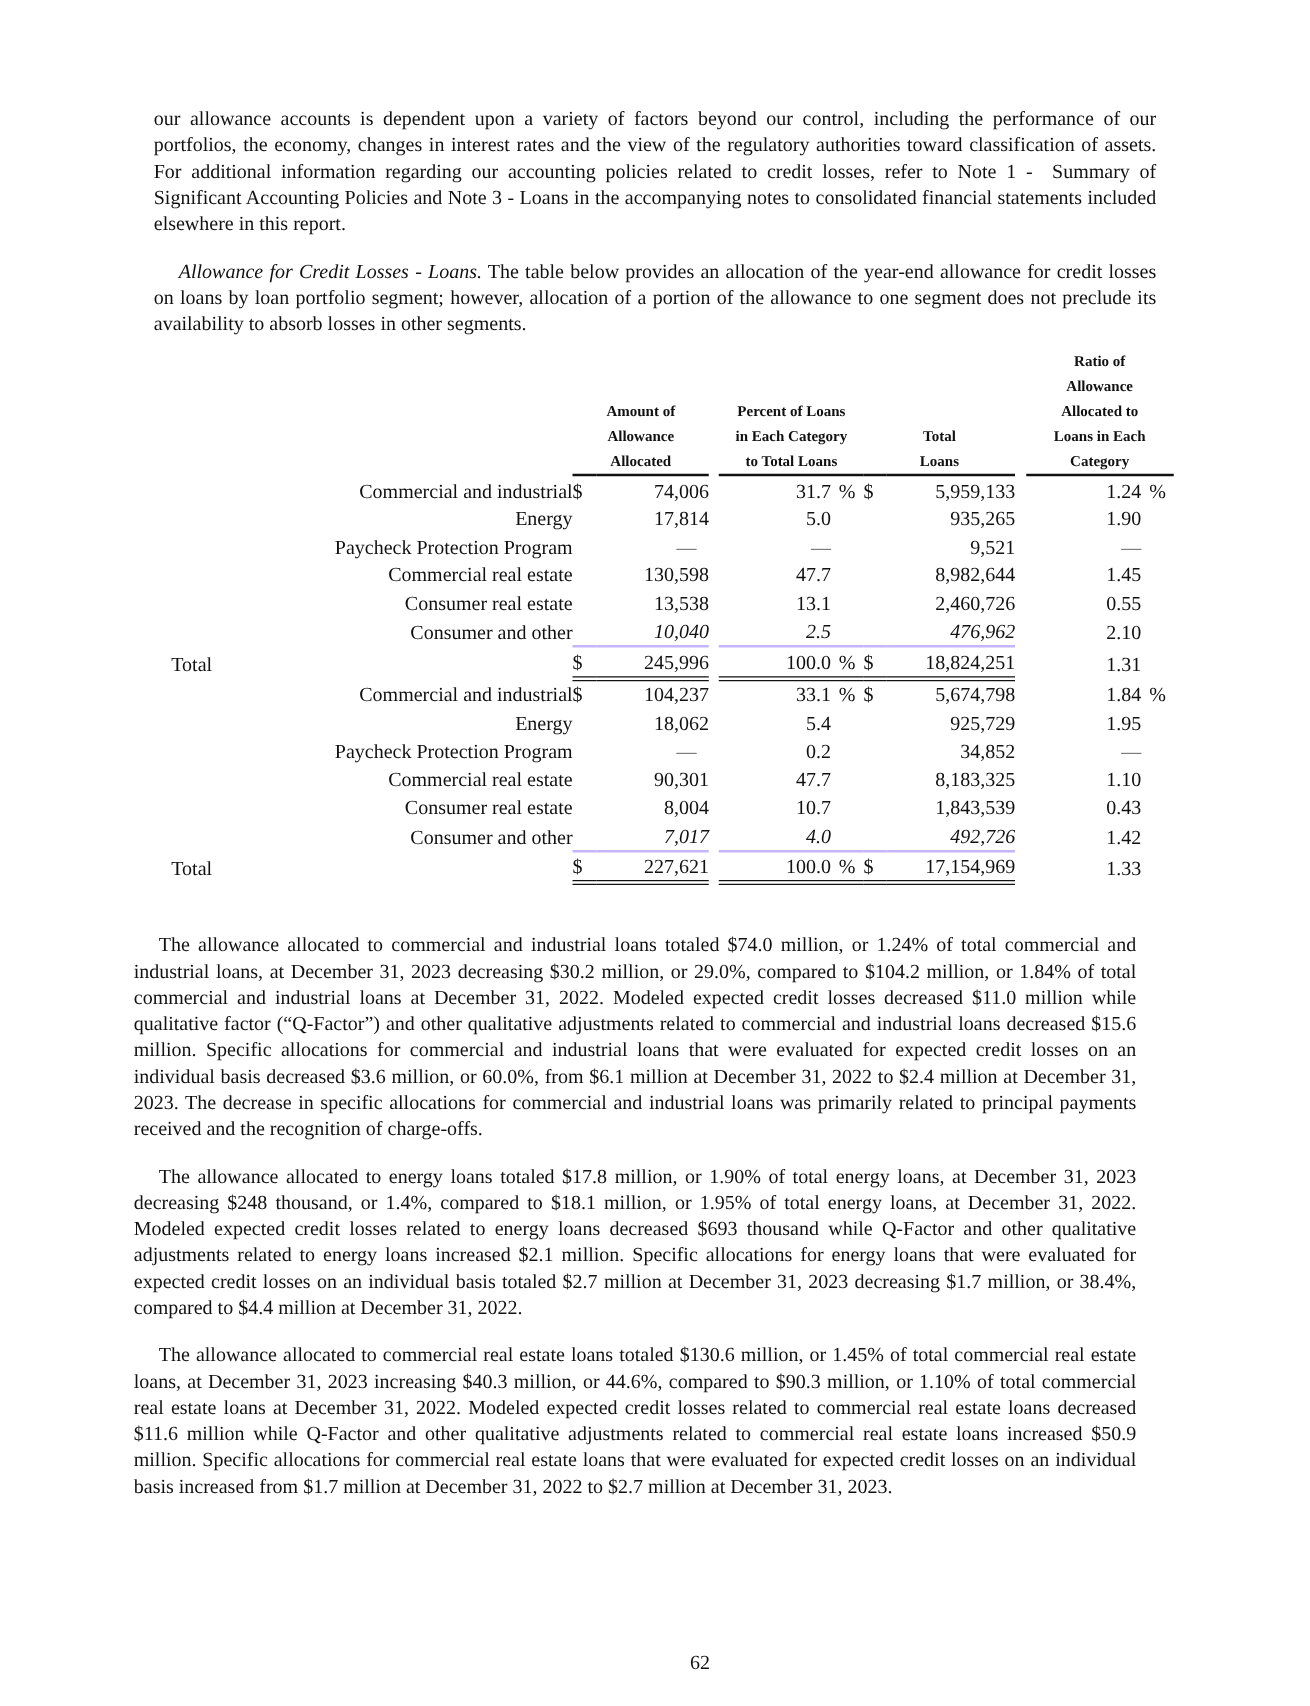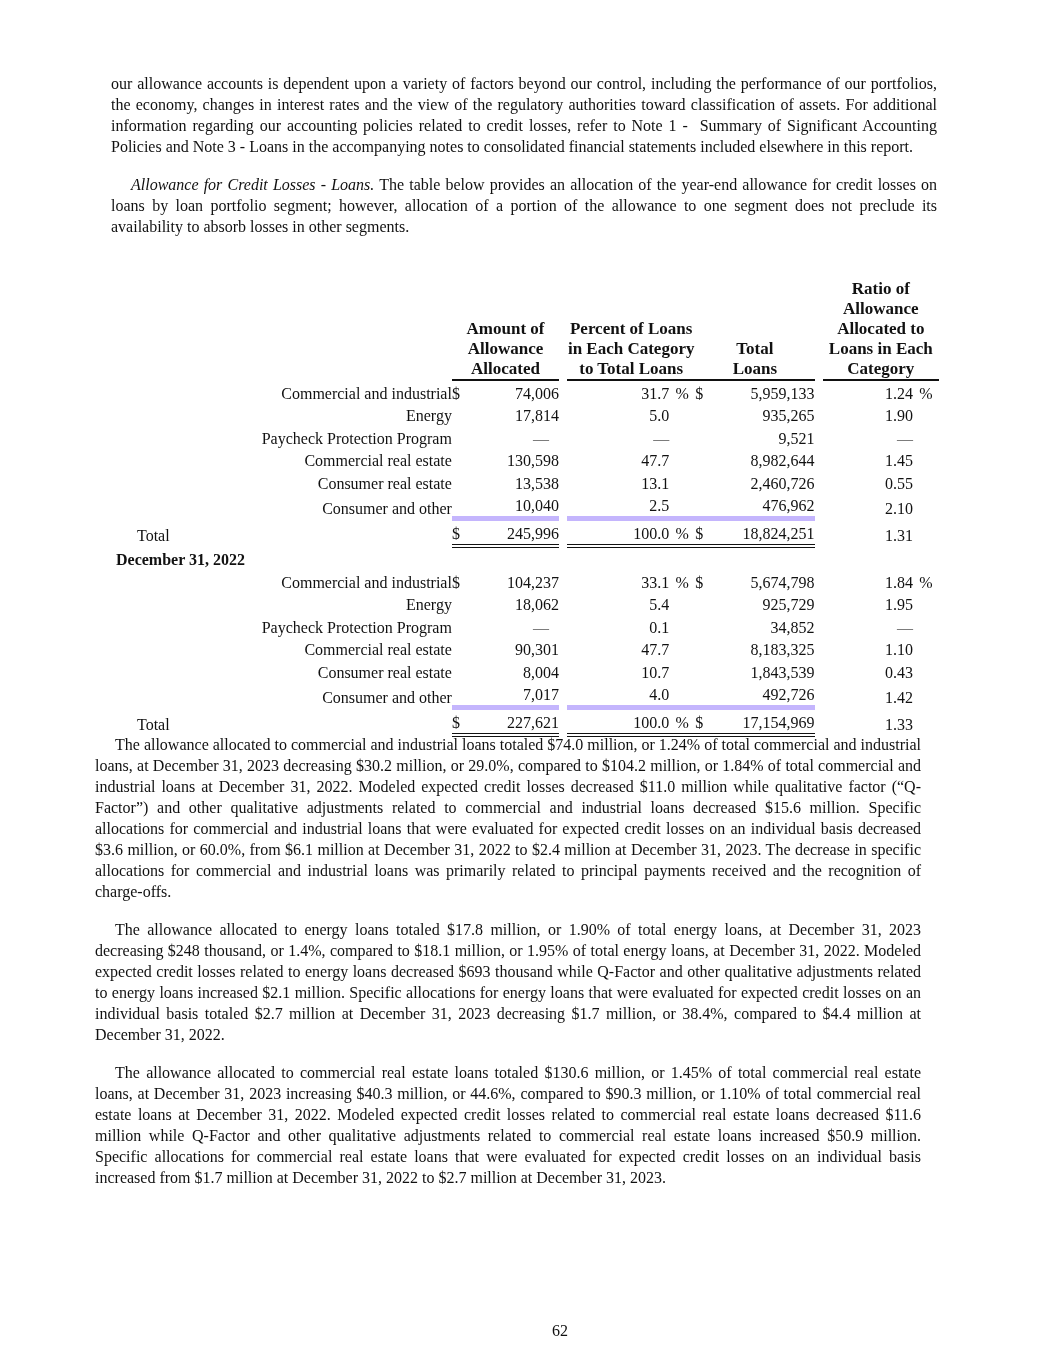--- a/index.html
+++ b/index.html
@@ -1,43 +1,43 @@
 <!DOCTYPE html>
 <html><head>
 <meta charset="utf-8">
 <style>
   html, body { margin: 0; padding: 0; background: #ffffff; }
   body { width: 1048px; height: 1365px; position: relative; font-family: "Liberation Serif", serif; color: #111; }
   .page { position: absolute; left: 111px; top: 73px; width: 826px; }
-  p.para { margin: 0; font-size: 16px; line-height: 21px; text-align: justify; text-indent: 20px; }
+  p.para { margin: 12px; font-size: 16px; line-height: 21px; text-align: justify; text-indent: 20px; }
   p.para.noindent { text-indent: 0; }
   .p1 { }
   .p2 { margin-top: 17px !important; }
   em { font-style: italic; }
 
   table.alloc { position: absolute; left: 111px; top: 279px; width: 828px; border-collapse: collapse; font-size: 16px; }
   table.alloc td, table.alloc th { padding: 0; height: 22.5px; line-height: 20px; vertical-align: bottom; white-space: nowrap; }
-  th.hdr { font-weight: bold; font-size: 17px; line-height: 14px; text-align: center; vertical-align: bottom; padding-bottom: 2px; border-bottom: 2px solid #111; }
+  th.hdr { font-weight: bold; font-size: 12px; line-height: 14px; text-align: center; vertical-align: bottom; padding-bottom: 2px; border-bottom: 2px solid #111; }
   th.gap, td.gap { width: 8px; border: none !important; }
   .col-label { width: 337px; }
   .col-dol { width: 18px; }
   .col-amt { width: 88px; }
   .col-pct { width: 112px; }
   .col-dol2 { width: 18px; }
   .col-tot { width: 100px; }
   .col-ratio { width: 115px; }
   .section td.label { font-weight: bold; padding-left: 5px; }
   td.label.row { padding-left: 15px; text-align: right; }
   td.label.total { padding-left: 26px; }
   td.num { text-align: right; }
   td.dol { text-align: left; padding-left: 4px; }
   td.ratio { text-align: right; padding-right: 0px; }
   td.ratio span.pad { display: inline-block; width: 26px; }
   td.pct span.pad { display: inline-block; width: 26px; }
-  tr.lastrow td.u { border-bottom: 5px solid #c4b5fd; }
+  tr.lastrow td.u { border-bottom: 2px solid #c4b5fd; font-style: italic; }
   tr.total td.u { border-bottom: 4px double #111; }
   .dash { color: #666; }
 
   .body-text { position: absolute; left: 95px; width: 826px; }
   .pagenum { position: absolute; top: 1322px; left: 0; width: 1048px; text-align: center; font-size: 16px; margin-left: 36px; }
 </style>
 </head>
 <body>
 
 <div class="page">
@@ -139,23 +139,20 @@
         <td class="label total">Total</td>
         <td class="dol u">$</td>
         <td class="num u">245,996</td>
         <td class="gap"></td>
         <td class="num pct u"><span>100.0</span><span class="pad" style="text-align: center;">%</span></td>
         <td class="dol u">$</td>
         <td class="num u">18,824,251</td>
         <td class="gap"></td>
         <td class="ratio"><span>1.31</span><span class="pad" style="text-align: center;"></span></td>
       </tr>
-      <tr class="section">
-        <td class="label" colspan="9">December 31, 2022</td>
-      </tr>
       <tr>
         <td class="label row">Commercial and industrial</td>
         <td class="dol u">$</td>
         <td class="num u">104,237</td>
         <td class="gap"></td>
         <td class="num pct u"><span>33.1</span><span class="pad" style="text-align: center;">%</span></td>
         <td class="dol u">$</td>
         <td class="num u">5,674,798</td>
         <td class="gap"></td>
         <td class="ratio"><span>1.84</span><span class="pad" style="text-align: center;">%</span></td>
@@ -169,21 +166,21 @@
         <td class="dol u"></td>
         <td class="num u">925,729</td>
         <td class="gap"></td>
         <td class="ratio"><span>1.95</span><span class="pad" style="text-align: center;"></span></td>
       </tr>
       <tr>
         <td class="label row">Paycheck Protection Program</td>
         <td class="dol u"></td>
         <td class="num u dash" style="padding-right: 10px;">—</td>
         <td class="gap"></td>
-        <td class="num pct u"><span>0.1</span><span class="pad" style="text-align: center;"></span></td>
+        <td class="num pct u"><span>0.2</span><span class="pad" style="text-align: center;"></span></td>
         <td class="dol u"></td>
         <td class="num u">34,852</td>
         <td class="gap"></td>
         <td class="ratio"><span class="dash">—</span><span class="pad" style="text-align: center;"></span></td>
       </tr>
       <tr>
         <td class="label row">Commercial real estate</td>
         <td class="dol u"></td>
         <td class="num u">90,301</td>
         <td class="gap"></td>

